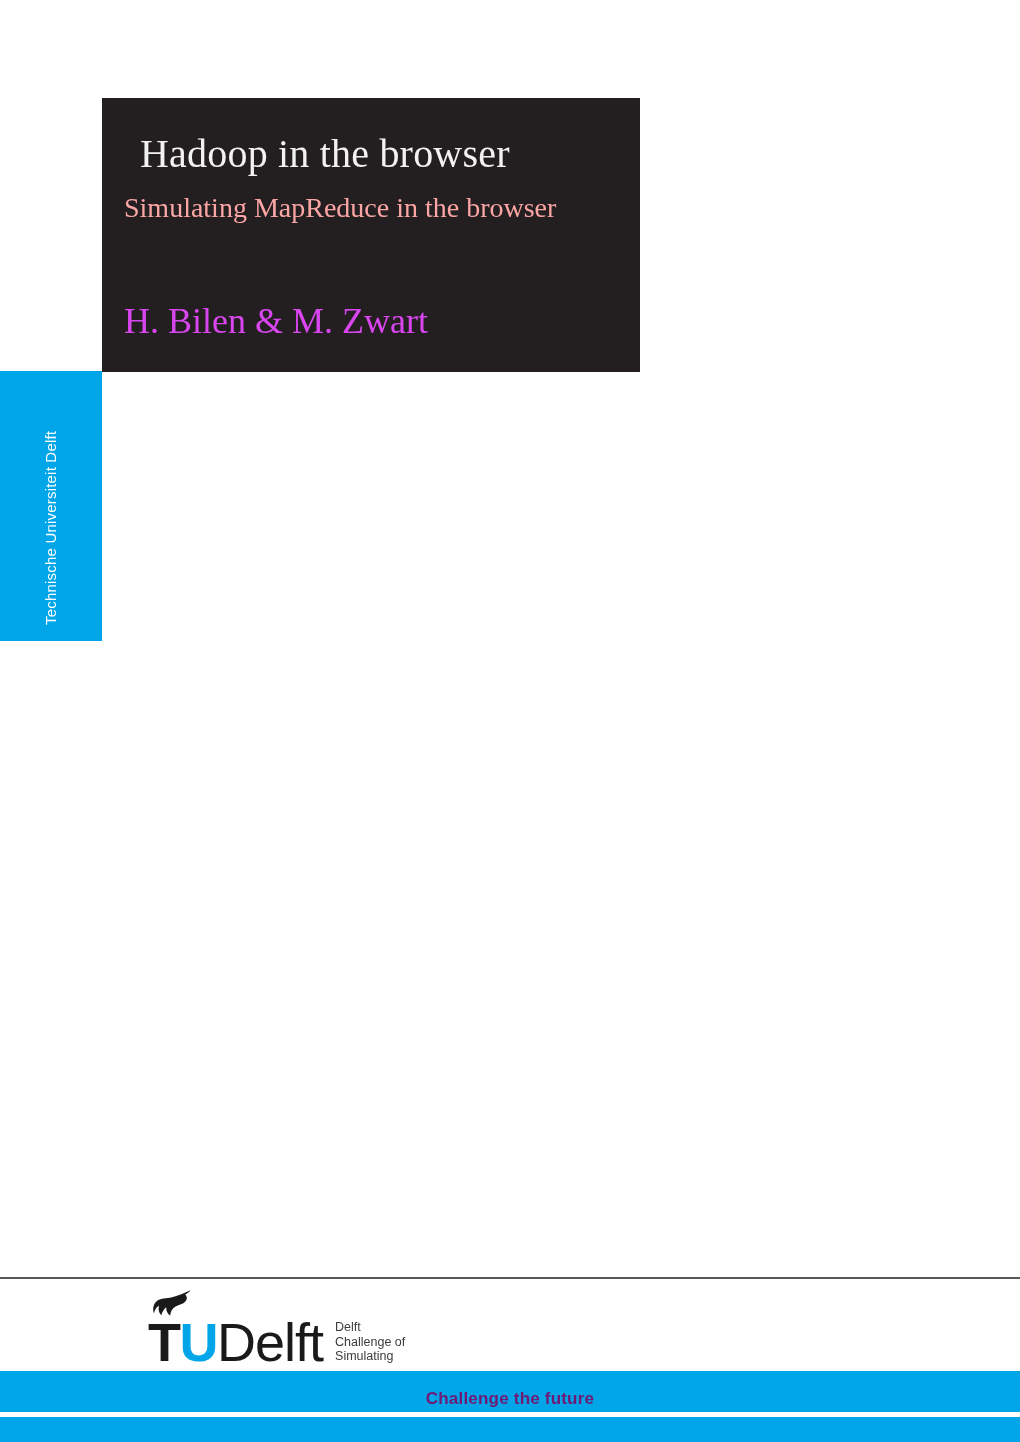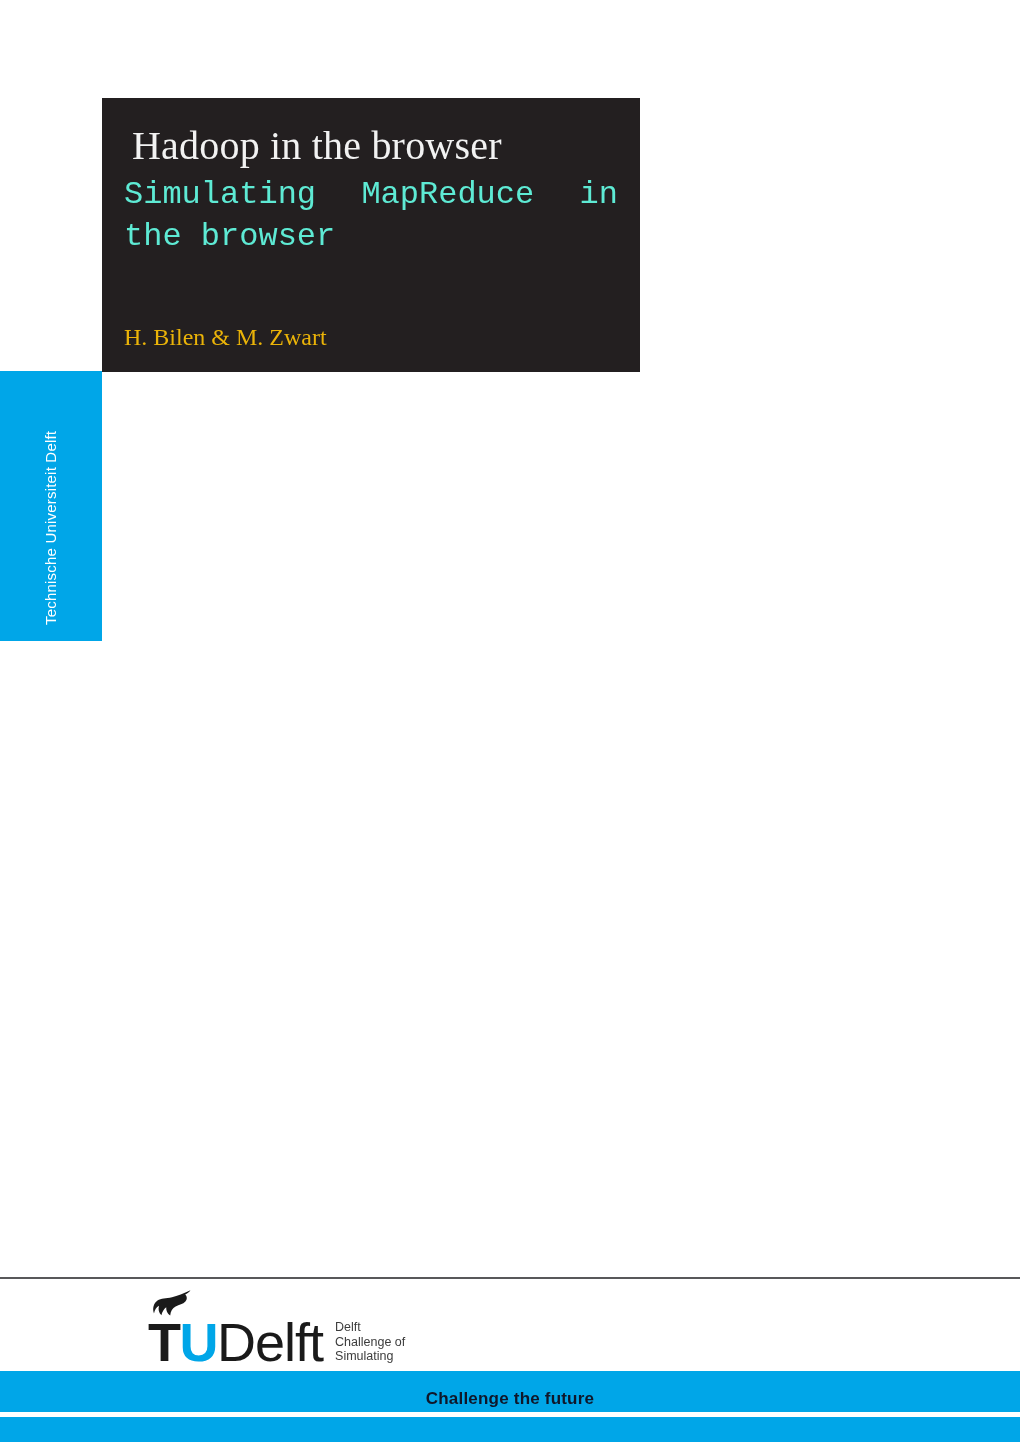--- a/index.html
+++ b/index.html
@@ -29,42 +29,42 @@
     background: #231f20;
     box-sizing: border-box;
     padding: 20px 22px 0 22px;
   }
   .doc-title {
     font-family: "Liberation Serif", serif;
     font-size: 40px;
     line-height: 1.0;
     color: #f2f2f2;
     font-weight: normal;
-    margin: 8px;
+    margin: 16px;
     letter-spacing: 0.2px;
     white-space: nowrap;
   }
   .doc-subtitle {
-    font-family: Liberation Mono, monospace;
-    font-size: 32px;
+    font-family: Liberation Serif, serif;
+    font-size: 28px;
     line-height: 1.32;
-    color: #5eead4;
+    color: #fca5a5;
     font-weight: normal;
     margin: 6px 0 0 0;
     text-align: justify;
     text-align-last: left;
   }
   .doc-authors {
     position: absolute;
     left: 22px;
-    bottom: 22px;
+    bottom: 30px;
     font-family: "Liberation Serif", serif;
-    font-size: 24px;
+    font-size: 36px;
     line-height: 1.1;
-    color: #eab308;
+    color: #d946ef;
     white-space: nowrap;
   }
 
   
   .uni-tab {
     position: absolute;
     left: 0px;
     top: 371px;
     width: 102px;
     height: 270px;
@@ -152,21 +152,21 @@
     left: 0;
     top: 0;
     width: 1020px;
     height: 55px;
     display: flex;
     align-items: center;
     justify-content: center;
     font-family: "Liberation Sans", sans-serif;
     font-size: 17px;
     font-weight: bold;
-    color: #0f172a;
+    color: #701a75;
     letter-spacing: 0.2px;
   }
   .band-gap {
     position: absolute;
     left: 0;
     top: 1412px;
     width: 1020px;
     height: 5px;
     background: #ffffff;
   }

